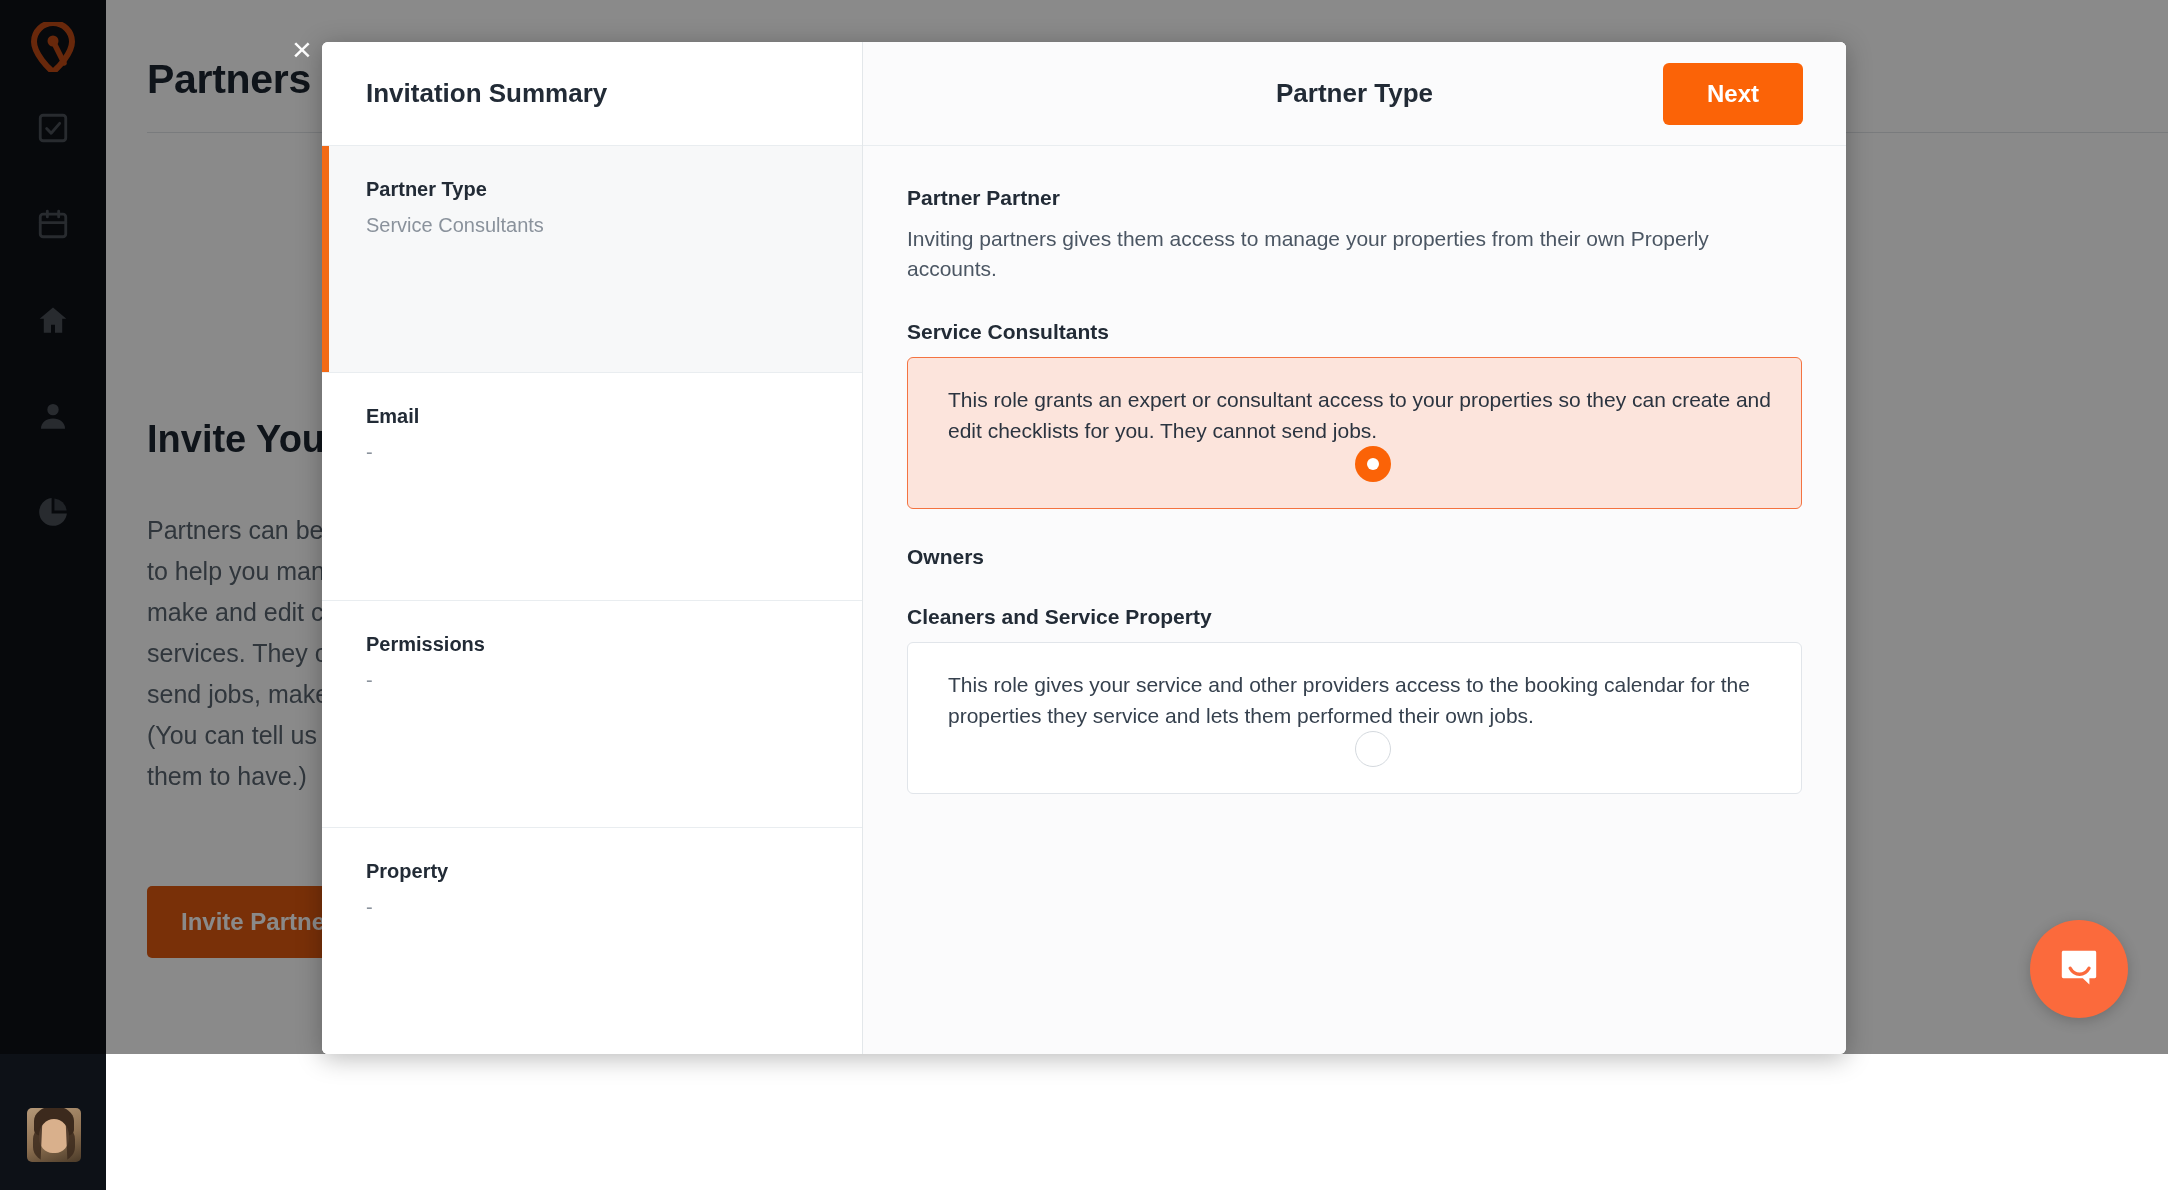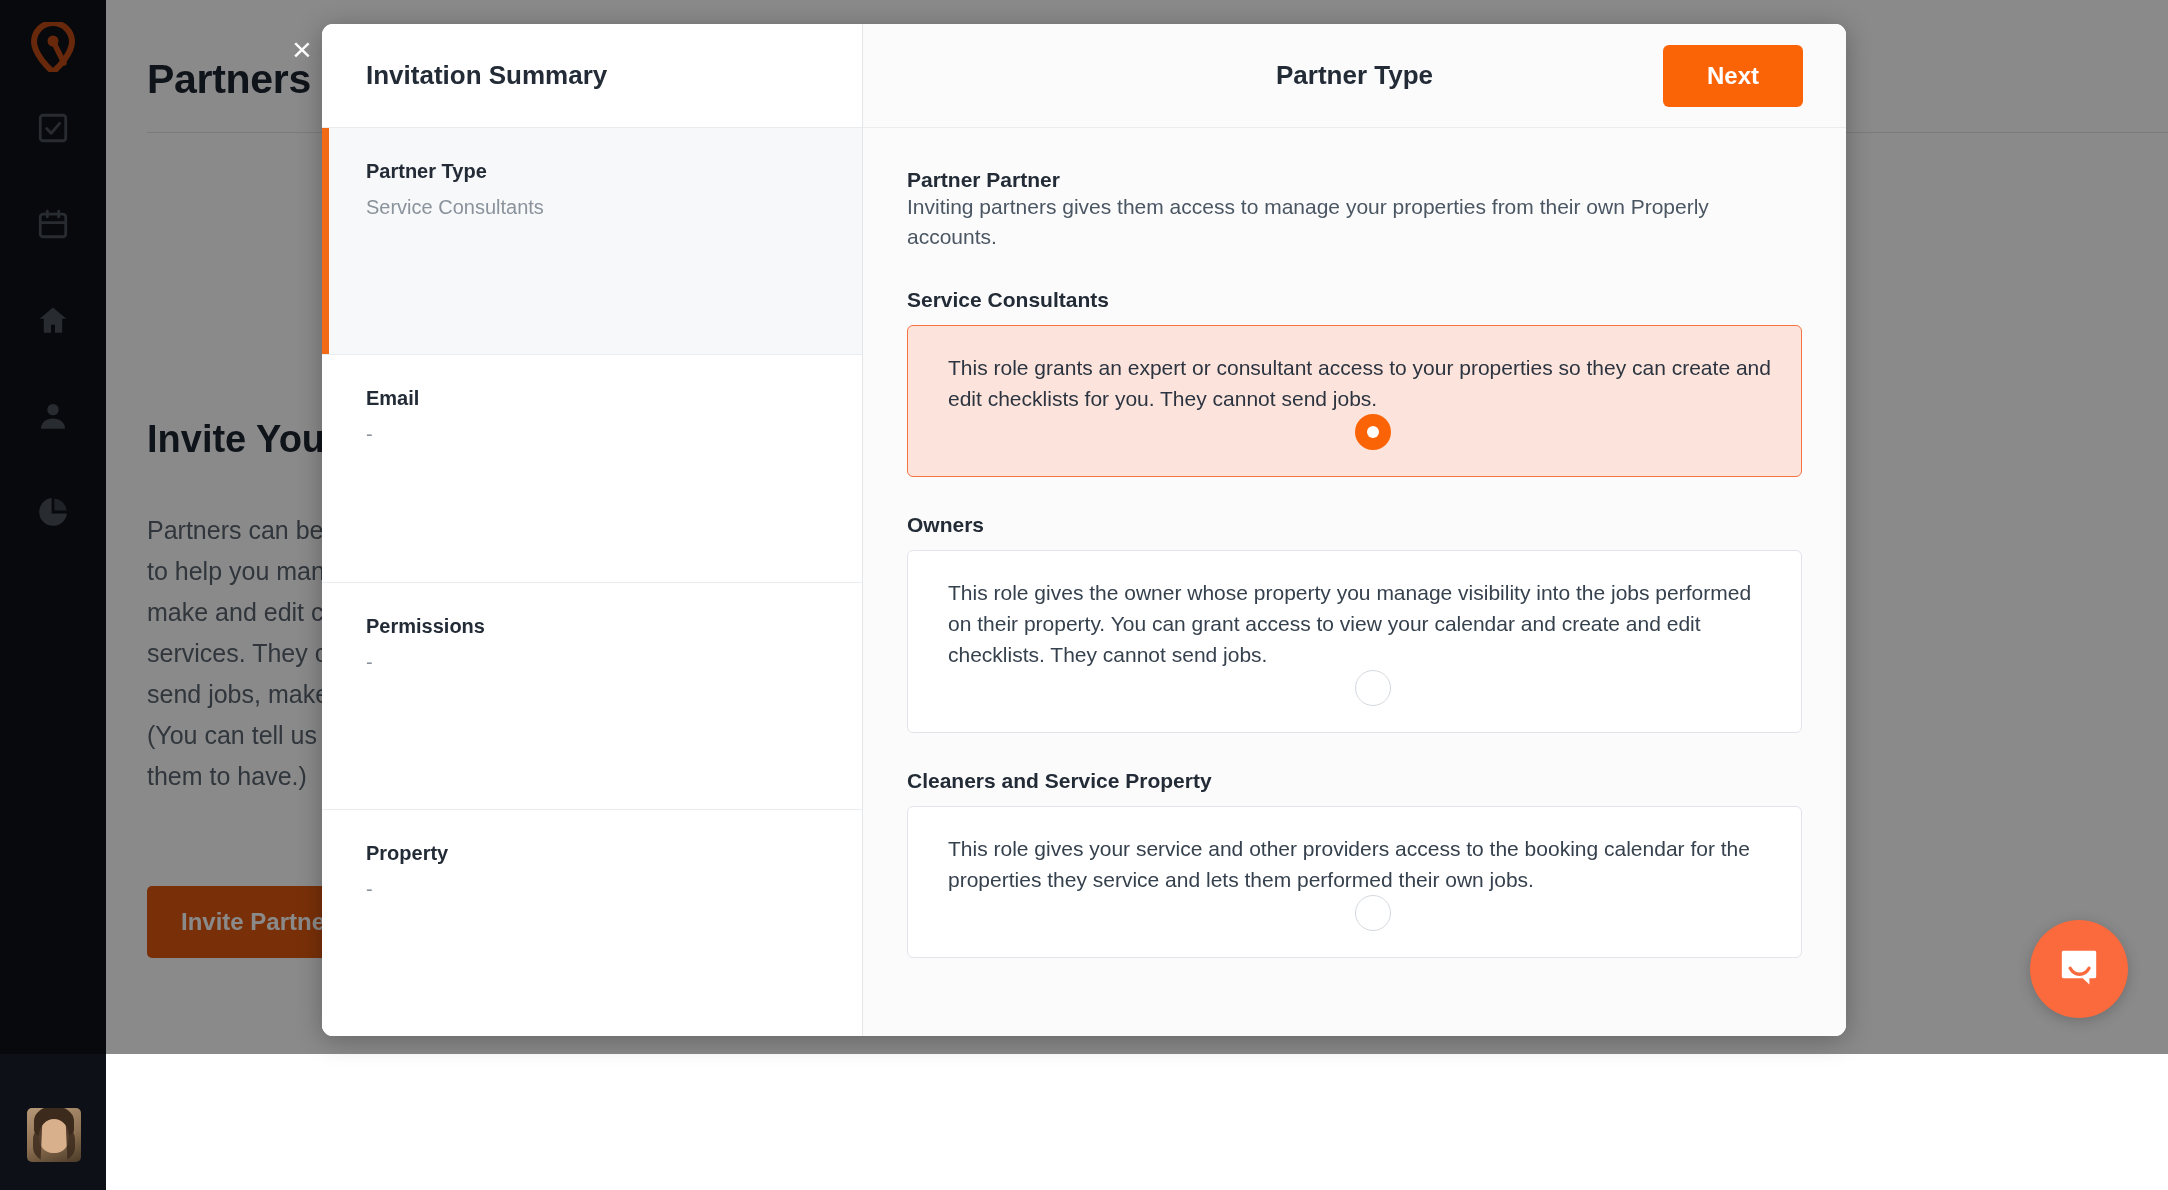--- a/index.html
+++ b/index.html
@@ -87,23 +87,23 @@
   .close-x {
     position: absolute; left: 283px; top: 30px;
     width: 38px; height: 38px; color: #ffffff;
     display: flex; align-items: center; justify-content: center;
     font-size: 34px; line-height: 1; font-weight: 400;
     cursor: pointer; background: none; border: none;
     font-family: "Liberation Sans", sans-serif;
   }
 
   .modal {
-    position: absolute; left: 322px; top: 24px;
+    position: absolute; left: 322px; top: 42px;
     width: 1524px; height: 1012px;
-    background: #ffffff; border-radius: 11px;
+    background: #ffffff; border-radius: 6px;
     box-shadow: 0 4px 26px rgba(0,0,0,.28);
     display: flex; overflow: hidden;
   }
 
   
   .summary {
     width: 541px; min-width: 541px; height: 100%;
     border-right: 1px solid #e3e7ea;
     display: flex; flex-direction: column; background: #ffffff;
   }
@@ -135,21 +135,21 @@
   .panel-title { font-size: 26px; font-weight: 700; color: #222b36; }
   .next-btn {
     position: absolute; right: 43px; top: 50%; transform: translateY(-50%);
     background: #fb6307; color: #ffffff; border: none; border-radius: 6px;
     padding: 17px 44px; font-size: 24px; font-weight: 700;
     font-family: Liberation Sans, sans-serif; cursor: pointer;
   }
   .panel-body { flex: 1; padding: 40px 44px 0 44px; overflow: hidden; }
 
   .sec-title { font-size: 21px; font-weight: 700; color: #222b36; }
-  .sec-desc { margin-top: 0; font-size: 21px; line-height: 30px; color: #4b5663; max-width: 870px; }
+  .sec-desc { margin-top: 14px; font-size: 21px; line-height: 30px; color: #4b5663; max-width: 870px; }
 
   .group-label { font-size: 21px; font-weight: 700; color: #222b36; margin-top: 36px; margin-bottom: 13px; }
 
   .option {
     display: flex; align-items: center; justify-content: space-between;
     border: 1px solid #e1e5ea; border-radius: 6px; background: #ffffff;
     padding: 26px 30px 26px 40px; min-height: 84px; flex-direction: column;
   }
   .option.selected { background: #fce4dc; border: 1px solid #f47341; }
   .option-text { font-size: 21px; line-height: 31px; color: #36414e; max-width: 1060px; }
@@ -310,24 +310,20 @@
         <div class="sec-title">Partner Partner</div>
         <div class="sec-desc">Inviting partners gives them access to manage your properties from their own Properly accounts.</div>
 
         <div class="group-label">Service Consultants</div>
         <div class="option selected">
           <div class="option-text">This role grants an expert or consultant access to your properties so they can create and edit checklists for you. They cannot send jobs.</div>
           <span class="radio on"></span>
         </div>
 
         <div class="group-label">Owners</div>
-        <div class="option">
-          <div class="option-text">This role gives the owner whose property you manage visibility into the jobs performed on their property. You can grant access to view your calendar and create and edit checklists. They cannot send jobs.</div>
-          <span class="radio"></span>
-        </div>
 
         <div class="group-label">Cleaners and Service Property</div>
         <div class="option">
           <div class="option-text">This role gives your service and other providers access to the booking calendar for the properties they service and lets them performed their own jobs.</div>
           <span class="radio"></span>
         </div>
       </div>
     </div>
   </div>
 

